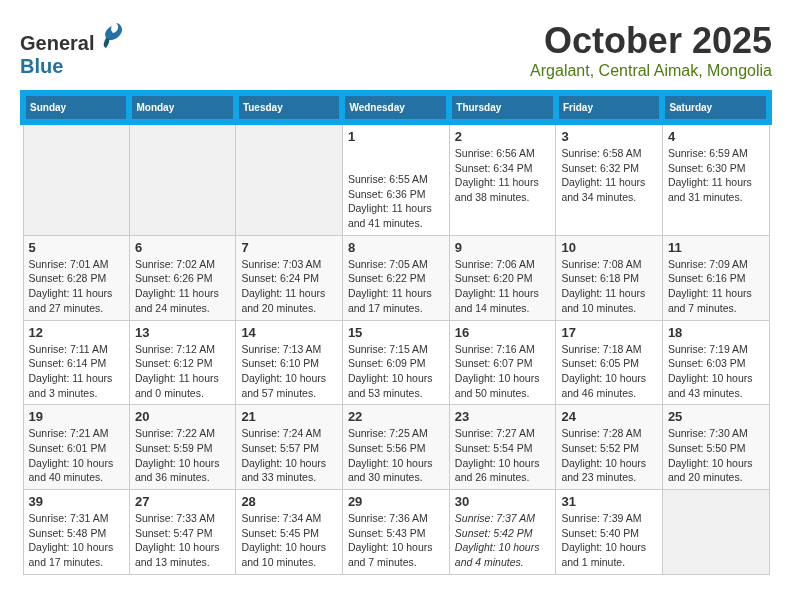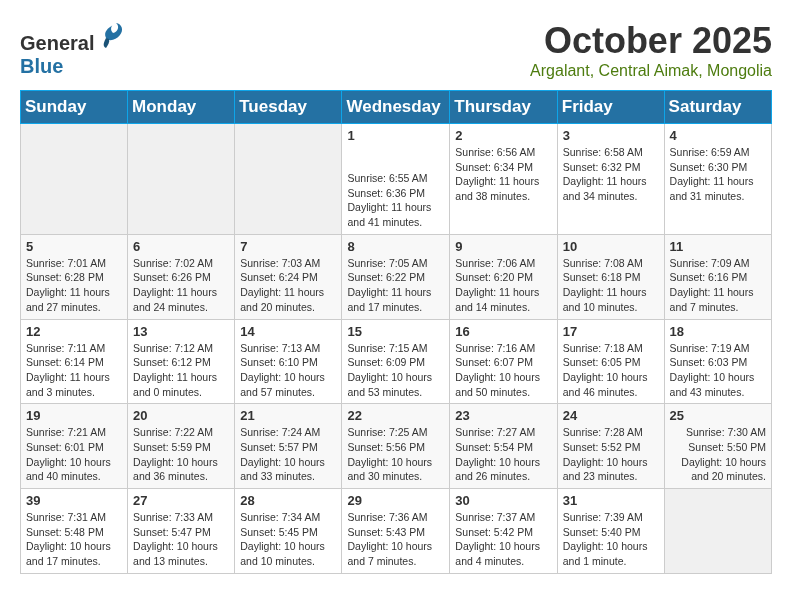--- a/index.html
+++ b/index.html
@@ -40,22 +40,22 @@
     .calendar {
       width: 100%;
       border-collapse: collapse;
       font-size: 11px;
     }
     .calendar th {
       background-color: #2471a3;
       color: white;
       padding: 6px 4px;
       text-align: left;
-      border: 1px solid #0ea5e9;
-      font-size: 17px;
+      border: 6px solid #0ea5e9;
+      font-size: 10px;
     }
     .calendar td {
       border: 1px solid #ccc;
       padding: 4px 5px;
       vertical-align: top;
       width: 108px;
       min-height: 80px;
       background: #fff;
     }
     .calendar tr:nth-child(even) td {
@@ -286,21 +286,21 @@
         </td>
         <td>
           <span class="day-number">24</span>
           <div class="day-info" style="white-space: pre-line;">Sunrise: 7:28 AM
 Sunset: 5:52 PM
 Daylight: 10 hours
 and 23 minutes.</div>
         </td>
         <td>
           <span class="day-number">25</span>
-          <div class="day-info" style="white-space: pre-line; text-align: right;">Sunrise: 7:30 AM
+          <div class="day-info" style="white-space: pre-line;">Sunrise: 7:30 AM
 Sunset: 5:50 PM
 Daylight: 10 hours
 and 20 minutes.</div>
         </td>
       </tr>
       <tr>
         <td>
           <span class="day-number">39</span>
           <div class="day-info" style="white-space: pre-line;">Sunrise: 7:31 AM
 Sunset: 5:48 PM
@@ -323,21 +323,21 @@
         </td>
         <td>
           <span class="day-number">29</span>
           <div class="day-info" style="white-space: pre-line;">Sunrise: 7:36 AM
 Sunset: 5:43 PM
 Daylight: 10 hours
 and 7 minutes.</div>
         </td>
         <td>
           <span class="day-number">30</span>
-          <div class="day-info" style="white-space: pre-line;">Sunrise: 7:37 AM
+          <div class="day-info" style="white-space: pre-line; font-style: italic;">Sunrise: 7:37 AM
 Sunset: 5:42 PM
 Daylight: 10 hours
 and 4 minutes.</div>
         </td>
         <td>
           <span class="day-number">31</span>
           <div class="day-info" style="white-space: pre-line;">Sunrise: 7:39 AM
 Sunset: 5:40 PM
 Daylight: 10 hours
 and 1 minute.</div>

